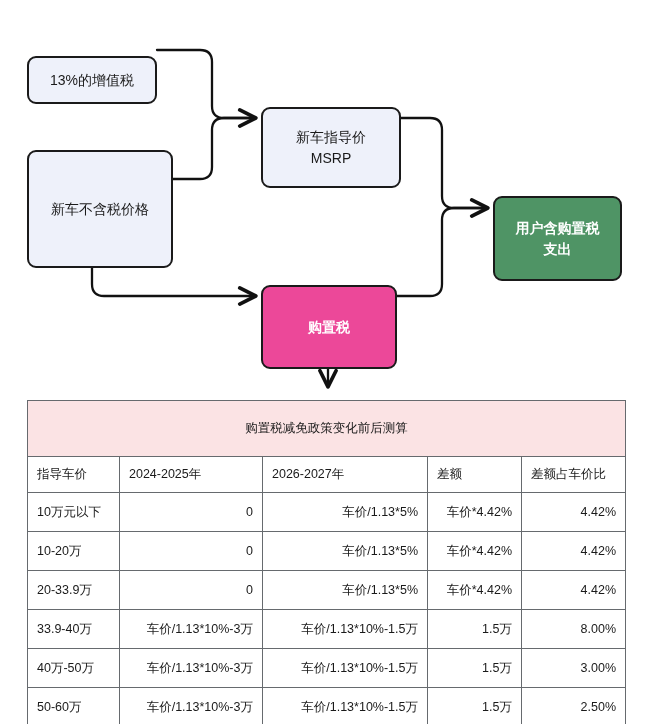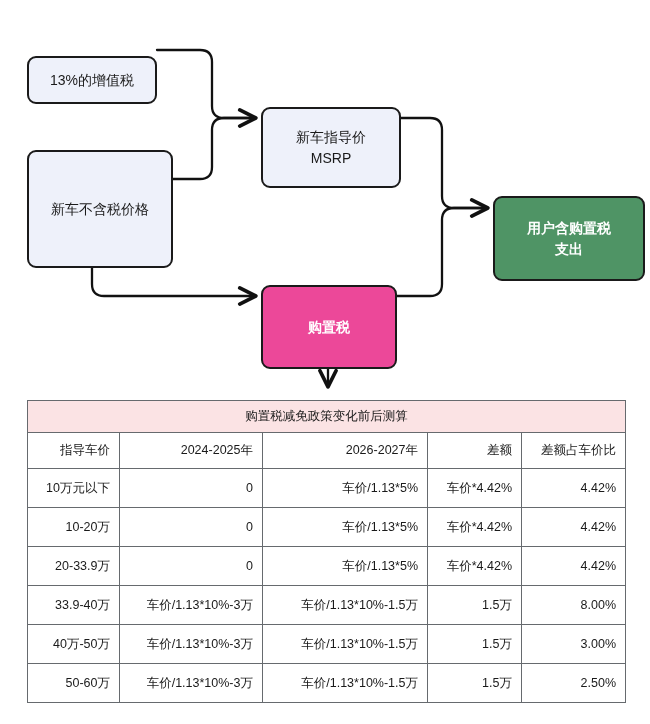--- a/index.html
+++ b/index.html
@@ -53,21 +53,21 @@
     background: #4f9465;
     color: #ffffff;
     font-size: 14px;
     font-weight: 700;
   }
 
   #node-vat      { left: 27px;  top: 26px;  width: 130px; height: 48px; }
   #node-netprice { left: 27px;  top: 120px; width: 146px; height: 118px; }
   #node-msrp     { left: 261px; top: 77px;  width: 140px; height: 81px; }
   #node-tax      { left: 261px; top: 255px; width: 136px; height: 84px; }
-  #node-out      { left: 493px; top: 166px; width: 152px; height: 85px; }
+  #node-out      { left: 493px; top: 166px; width: 129px; height: 85px; }
 
   
   #calc-table {
     position: absolute;
     left: 27px;
     top: 400px;
     width: 598px;
     border-collapse: collapse;
     table-layout: fixed;
     font-size: 12.5px;
@@ -75,34 +75,34 @@
   #calc-table td, #calc-table th {
     border: 1px solid #666a6e;
     box-sizing: border-box;
     padding: 0 9px;
     font-weight: 400;
     white-space: nowrap;
   }
   #calc-table .title-cell {
     background: #fbe3e4;
     text-align: center;
-    height: 32px;
+    height: 56px;
     font-size: 12.5px;
   }
   #calc-table thead.colhead th {
-    text-align: right;
+    text-align: left;
     height: 36px;
     background: #ffffff;
   }
   #calc-table tbody td {
     height: 39px;
     text-align: right;
     background: #ffffff;
   }
-  #calc-table tbody td.c0 { text-align: right; }
+  #calc-table tbody td.c0 { text-align: left; }
 
   .col0 { width: 92px; }
   .col1 { width: 143px; }
   .col2 { width: 165px; }
   .col3 { width: 94px; }
   .col4 { width: 104px; }
 </style>
 </head>
 <body>
 

